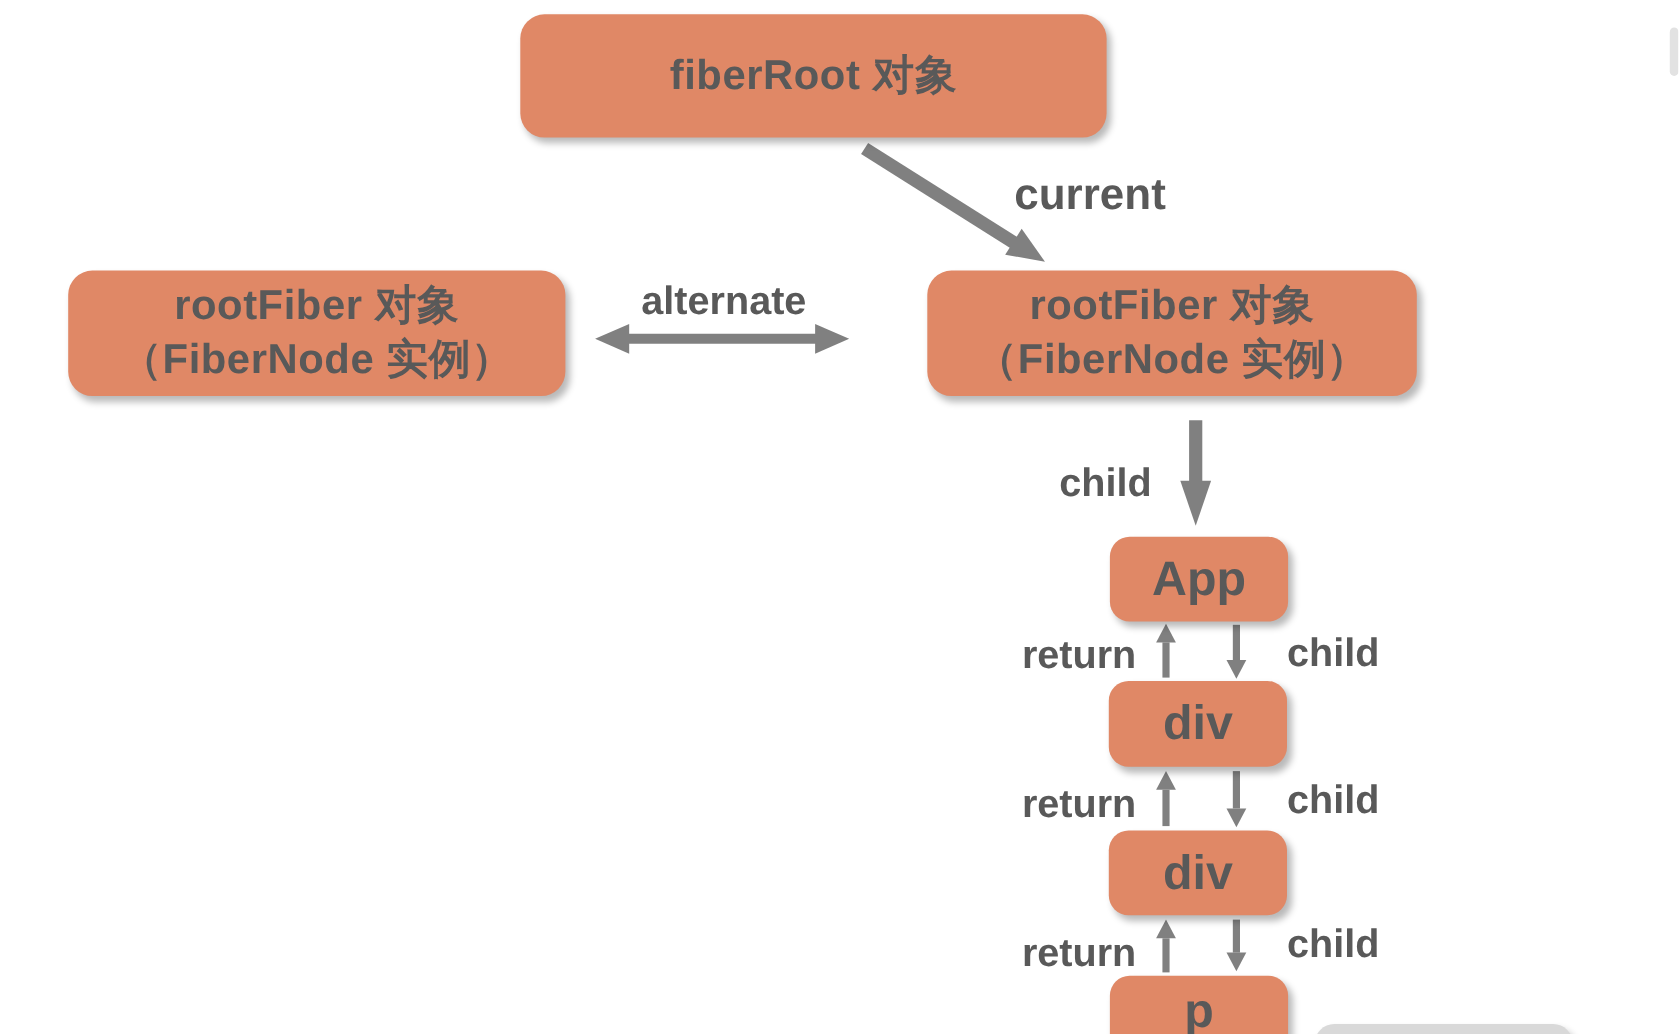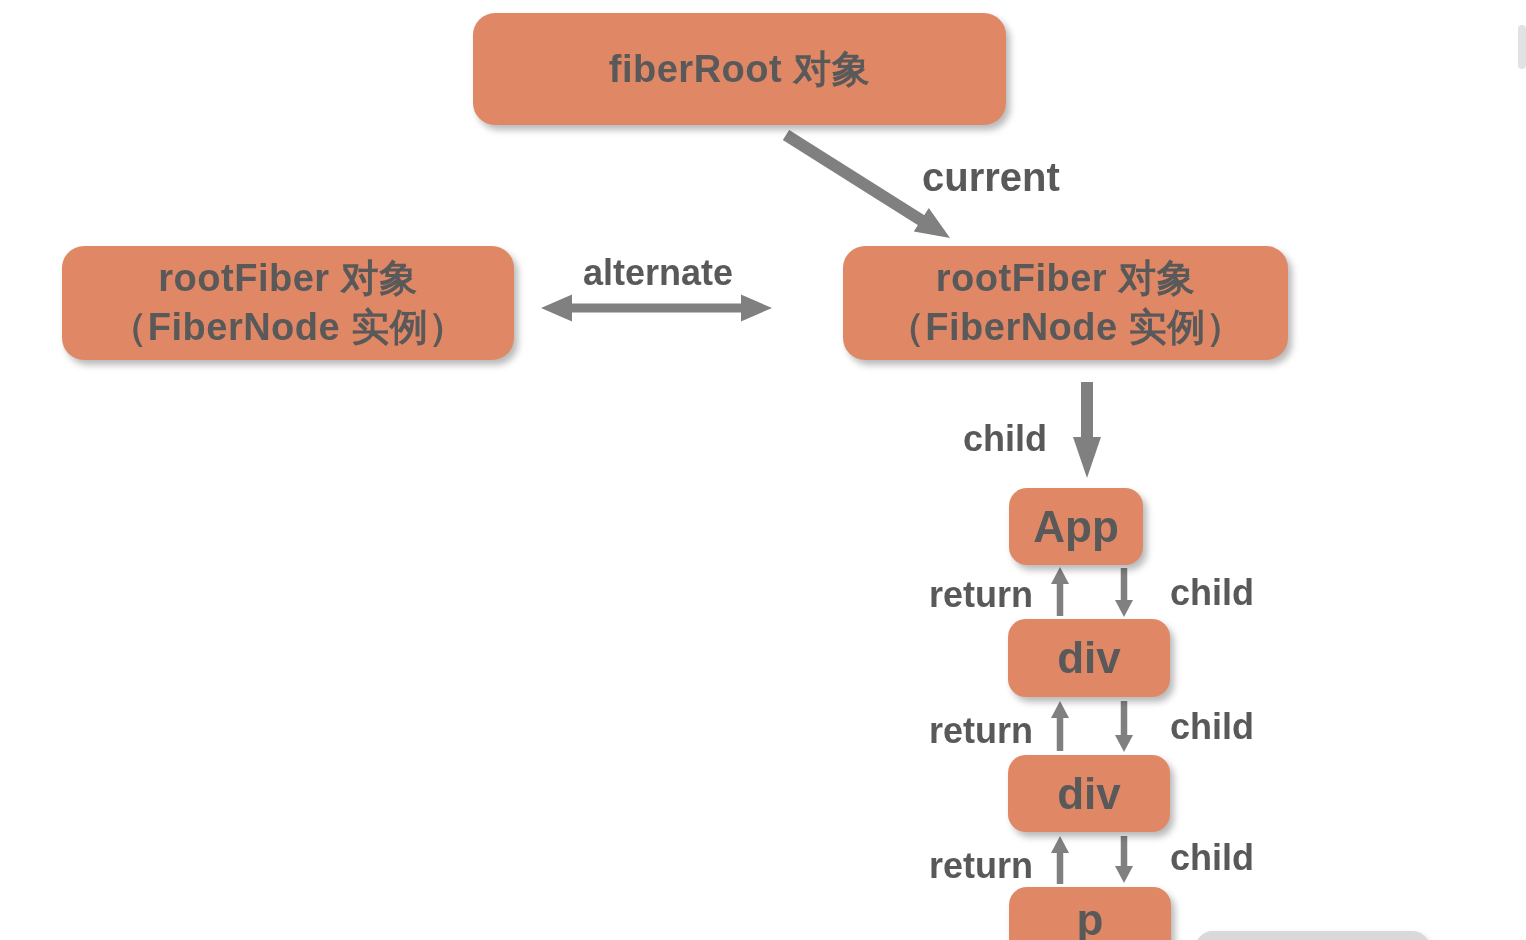--- a/index.html
+++ b/index.html
@@ -113,21 +113,21 @@
   <div class="node big" style="left:62px; top:246px; width:452px; height:114px;">
     <span>rootFiber 对象</span>
     <span>（FiberNode 实例）</span>
   </div>
 
   <div class="node big" style="left:843px; top:246px; width:445px; height:114px;">
     <span>rootFiber 对象</span>
     <span>（FiberNode 实例）</span>
   </div>
 
-  <div class="node small" style="left:1009px; top:488px; width:134px; height:77px;">
+  <div class="node small" style="left:1009px; top:488px; width:162px; height:77px;">
     <span>App</span>
   </div>
 
   <div class="node small" style="left:1008px; top:619px; width:162px; height:78px;">
     <span>div</span>
   </div>
 
   <div class="node small" style="left:1008px; top:755px; width:162px; height:77px;">
     <span>div</span>
   </div>

